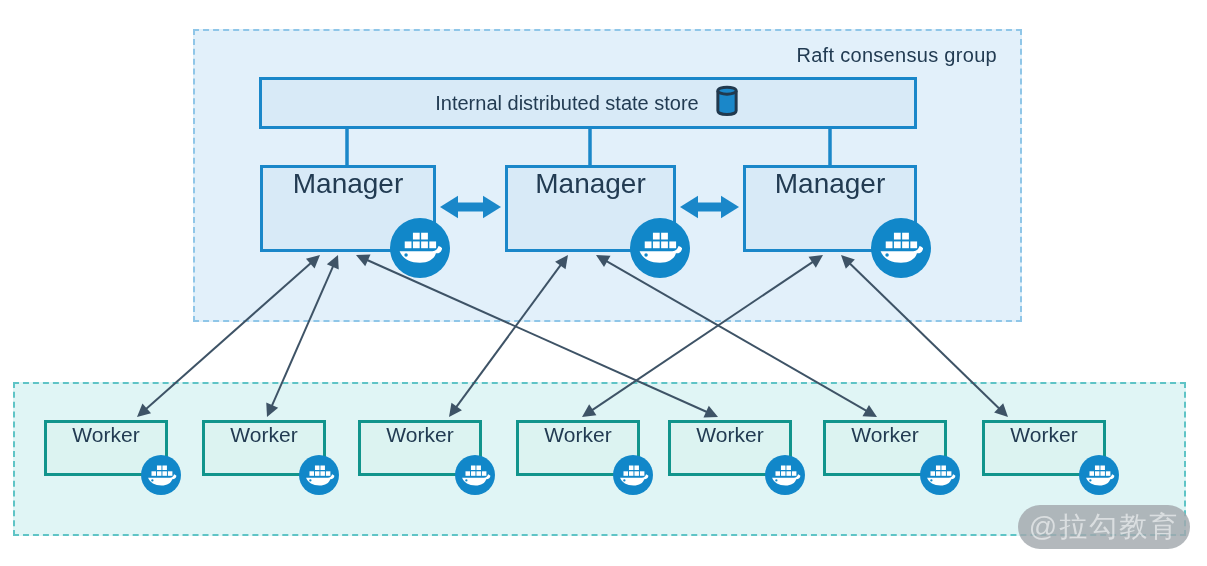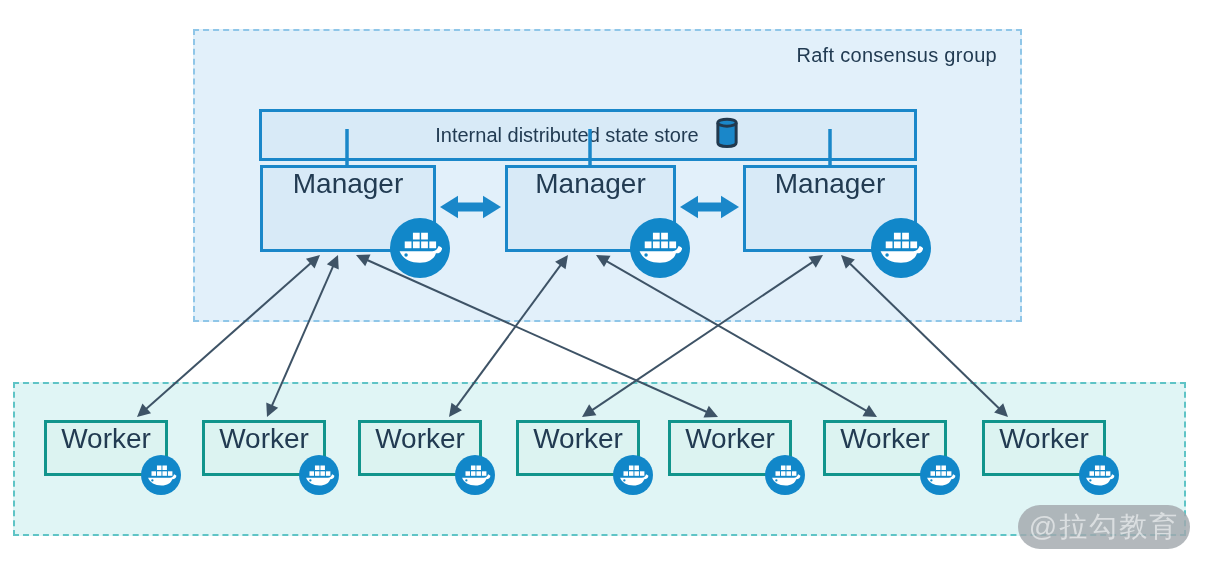--- a/index.html
+++ b/index.html
@@ -9,28 +9,28 @@
   }
   .group-box{position:absolute;border:2px dashed;box-sizing:border-box;}
   #raft-group{left:193px;top:29px;width:829px;height:293px;background:var(--raft-bg);border-color:var(--raft-border);}
   #gossip-group{left:13px;top:382px;width:1173px;height:154px;background:var(--gossip-bg);border-color:var(--gossip-border);}
   .group-label{position:absolute;font-size:20px;letter-spacing:.3px;color:var(--text);white-space:nowrap;}
   #raft-label{left:757px;top:44px;width:240px;text-align:right;}
   #gossip-label{left:936px;top:497px;width:240px;text-align:right;}
   #state-store{
     position:absolute;left:259px;top:77px;width:658px;height:52px;box-sizing:border-box;
     background:var(--box-blue-bg);border:3px solid var(--box-blue-border);
-    display:flex;align-items:center;justify-content:center;gap:14px;margin-top:32px;
+    display:flex;align-items:center;justify-content:center;gap:14px;
   }
   #state-store .store-text{font-size:20px;color:var(--text);}
   .node{position:absolute;box-sizing:border-box;display:flex;align-items:flex-start;justify-content:center;}
   .node.manager{background:var(--box-blue-bg);border:3px solid var(--box-blue-border);}
   .node.worker{background:var(--worker-bg);border:3px solid var(--worker-border);}
   .node.manager .node-label{font-size:28px;color:var(--text);}
-  .node.worker .node-label{font-size:28px;color:var(--text);}
+  .node.worker .node-label{font-size:21px;color:var(--text);}
   .docker-badge{position:absolute;border-radius:50%;background:var(--docker);display:flex;align-items:center;justify-content:center;}
   .docker-badge.lg{width:60px;height:60px;right:-17px;bottom:-29px;}
   .docker-badge.sm{width:40px;height:40px;right:-16px;bottom:-22px;}
   .docker-badge svg{width:82%;height:82%;display:block;}
   #edges{position:absolute;left:0;top:0;width:1207px;height:566px;pointer-events:none;}
   #watermark{
     position:absolute;left:1018px;top:505px;width:172px;height:44px;border-radius:22px;
     background:rgba(162,168,173,0.82);display:flex;align-items:center;justify-content:center;
     font-size:28px;letter-spacing:2px;color:rgba(255,255,255,0.55);
   }

